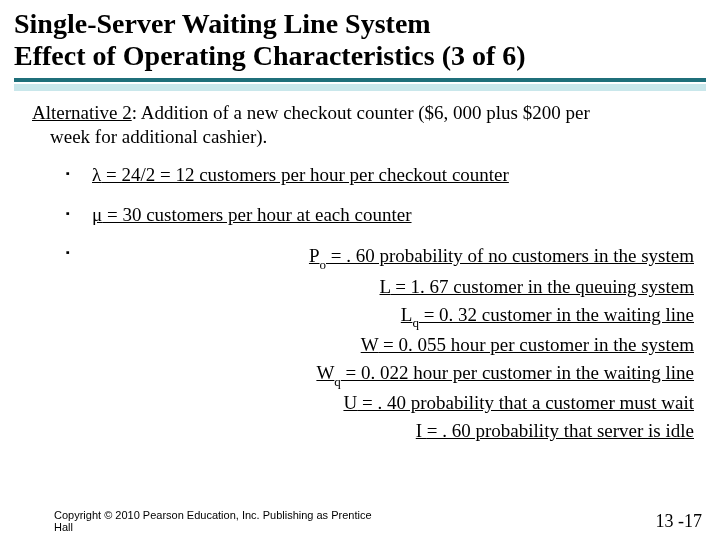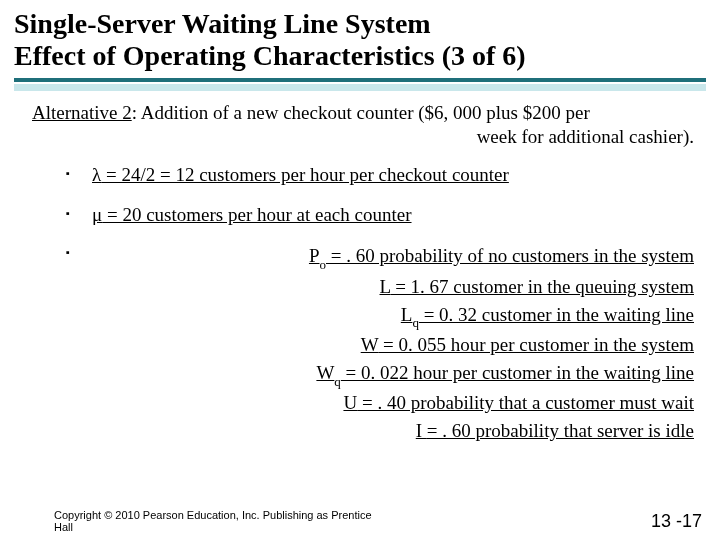--- a/index.html
+++ b/index.html
@@ -40,21 +40,21 @@
   .body {
     padding: 0 12px 0 18px;
   }
   .alt-line {
     font-size: 19px;
     line-height: 1.25;
     margin: 0 0 14px 0;
     padding-left: 0;
   }
   .alt-label { text-decoration: underline; }
-  .alt-cont { display: block; margin-left: 18px; text-align: right; }
+  .alt-cont { display: block; margin-left: 18px; }
   ul.bullets {
     list-style: none;
     margin: 0 0 0 34px;
     padding: 0;
   }
   ul.bullets > li {
     position: relative;
     font-size: 19px;
     line-height: 1.25;
     margin: 0 0 16px 0;
@@ -86,21 +86,21 @@
     color: #000;
     line-height: 1.15;
     max-width: 360px;
     margin-left: 40px;
   }
   .pagenum {
     position: absolute;
     right: 18px;
     bottom: 8px;
     font-size: 18px;
-    font-family: Liberation Sans, sans-serif;
+    font-family: Liberation Serif, serif;
   }
 </style>
 </head>
 <body>
 
 <div class="slide">
 
   <h1 class="title">
     <span>Single-Server Waiting Line System</span><br>
     <span>Effect of Operating Characteristics (3 of 6)</span>
@@ -116,21 +116,21 @@
     <p class="alt-line">
       <span class="alt-label">Alternative 2</span><span>: Addition of a new checkout counter ($6, 000 plus $200 per</span>
       <span class="alt-cont">week for additional cashier).</span>
     </p>
 
     <ul class="bullets">
       <li>
         <span class="greek">λ</span><span> = 24/2 = 12 customers per hour per checkout counter</span>
       </li>
       <li>
-        <span class="greek">μ</span><span> = 20 customers per hour at each counter</span>
+        <span class="greek">μ</span><span> = 30 customers per hour at each counter</span>
       </li>
       <li>
 
         <div class="metrics">
           <div class="row">
             <span>P</span><span class="sub">o</span><span> = . 60 probability of no customers in the system</span>
           </div>
           <div class="row">
             <span>L</span><span> = 1. 67 customer in the queuing system</span>
           </div>

